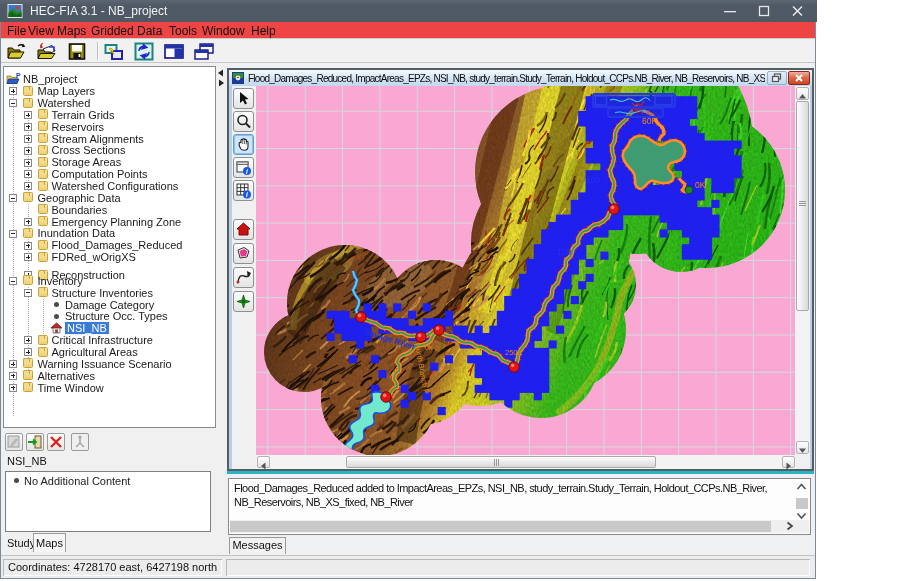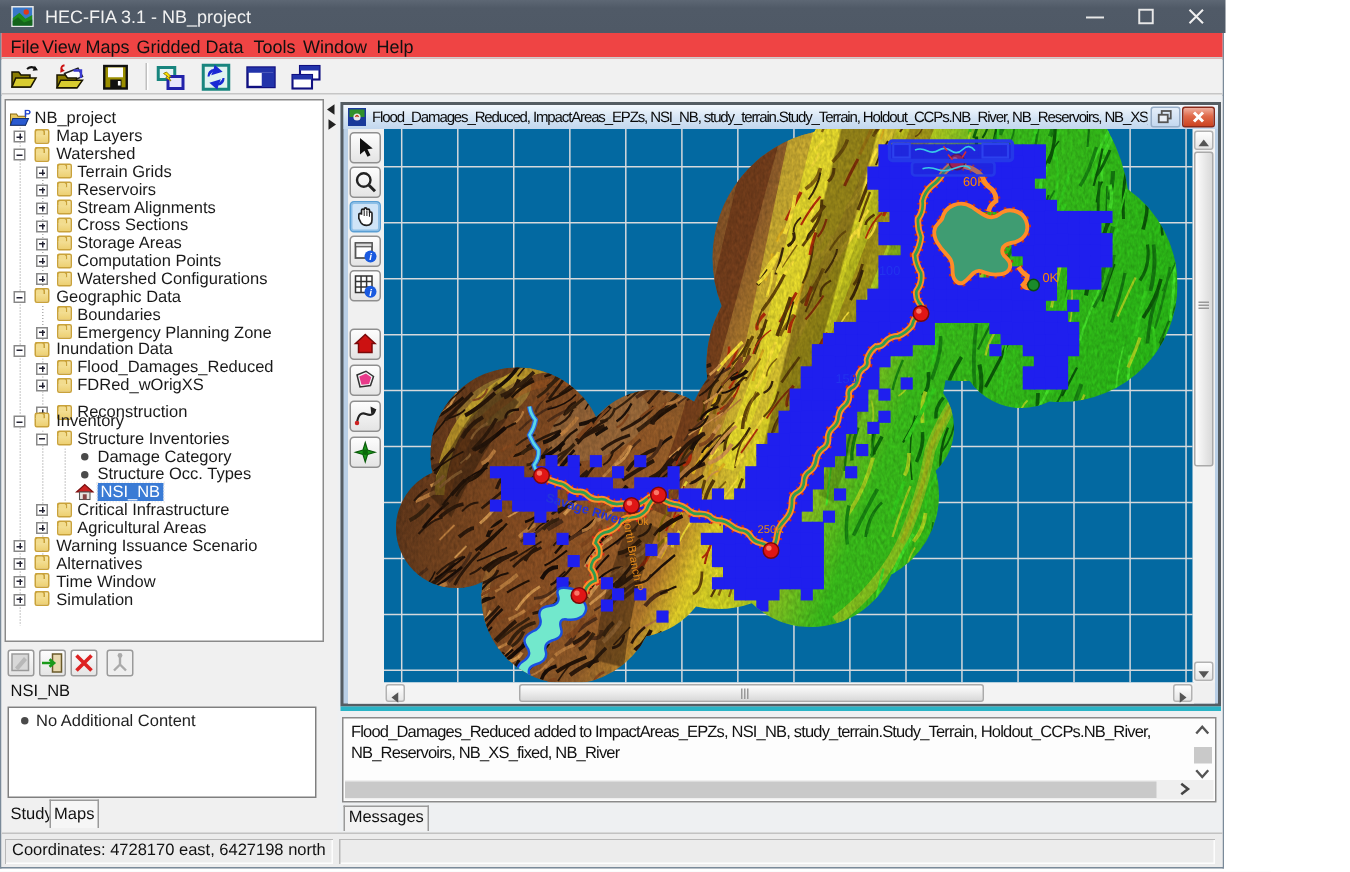--- a/index.html
+++ b/index.html
@@ -36,21 +36,21 @@
 #statusbar { position:absolute; left:0; top:555px; width:814px; height:23px; background:#ececec; border-top:1px solid #c2c2c2; }
 .inset { position:absolute; top:3px; height:17px; background:#ececec; box-shadow:inset 1px 1px 0 #b8b8b8, inset -1px -1px 0 #fdfdfd; }
 
 #desktop { position:absolute; left:224px; top:64px; width:590px; height:491px; background:#eef0f2; }
 
 #iframe1 { position:absolute; left:2px; top:4px; width:587px; height:403px; border:2px solid #555d63; background:#b9cfe6; }
 #ititle { position:absolute; left:0px; top:0px; width:583px; height:16px; background:linear-gradient(#f4f9fe,#d4e4f4 55%,#c2d7ee); font-size:10px; color:#0a0a0a; overflow:hidden; }
 #icontent { position:absolute; left:3px; top:16px; width:578px; height:383px; background:#f0f0f0; }
 #toolcol { position:absolute; left:0; top:0; width:24px; height:100%; background:#f0f0f0; }
 .mbtn { position:absolute; left:1px; width:21px; height:21px; background:linear-gradient(#fdfdfd,#e4e4e4); border:1px solid #8f8f8f; border-radius:3px; }
-#canvas { position:absolute; left:24px; top:0px; width:540px; height:369px; background:#0369a1; overflow:hidden; }
+#canvas { position:absolute; left:24px; top:0px; width:540px; height:369px; background:#f9a8d4; overflow:hidden; }
 #vscroll { position:absolute; right:0; top:0; width:15px; height:369px; background:#f3f3f3; }
 #hscroll { position:absolute; left:24px; bottom:0; width:540px; height:14px; background:#f3f3f3; }
 .sb-btn { position:absolute; background:linear-gradient(#fefefe,#e6e6e6); border:1px solid #b2b2b2; border-radius:2px; color:#444; text-align:center; }
 .sb-thumb { position:absolute; background:linear-gradient(90deg,#fdfdfd,#d9d9d9); border:1px solid #aaa; border-radius:2px; }
 .sb-thumbh { position:absolute; background:linear-gradient(#fdfdfd,#d9d9d9); border:1px solid #aaa; border-radius:2px; }
 
 #msgpanel { position:absolute; left:3px; top:414px; width:583px; height:57px; background:#fdfdfd; border:1px solid #8a8a8a; font-size:11px; letter-spacing:-0.55px; color:#111; }
 #msgtab { position:absolute; left:4px; top:473px; width:57px; height:17px; background:#f2f2f2; border:1px solid #9a9a9a; border-bottom:none; font-size:11px; color:#111; text-align:center; padding-top:1px; }
 .t { position:absolute; white-space:nowrap; }
 </style>
@@ -276,25 +276,20 @@
           </div>
 <div class="trow" style="top:0;">
             <span class="exp " style="left:5px;"></span>
             <span class="fold" style="left:19px;"></span>
             <span class="lbl" style="left:33.5px;">Alternatives</span>
           </div>
 <div class="trow" style="top:0;">
             <span class="exp " style="left:5px;"></span>
             <span class="fold" style="left:19px;"></span>
             <span class="lbl" style="left:33.5px;">Time Window</span>
-          </div>
-<div class="trow" style="top:0;">
-            <span class="exp " style="left:5px;"></span>
-            <span class="fold" style="left:19px;"></span>
-            <span class="lbl" style="left:33.5px;">Simulation</span>
           </div>
         </div>
       </div>
     <div id="btnrow">
       <span class="sbtn" style="left:0px;"><svg width="16" height="16" viewBox="0 0 16 16">
             <rect x="2" y="2" width="11" height="11" fill="#d8d8d8" stroke="#9a9a9a"></rect>
             <path d="M4 11 L10 4 L12 6 L6 13 Z" fill="#b8b8b8"></path>
           </svg></span>
       <span class="sbtn" style="left:21px;"><svg width="16" height="16" viewBox="0 0 16 16">
             <rect x="8" y="2" width="6" height="12" fill="#e8d8b0" stroke="#6a5a2a"></rect>

